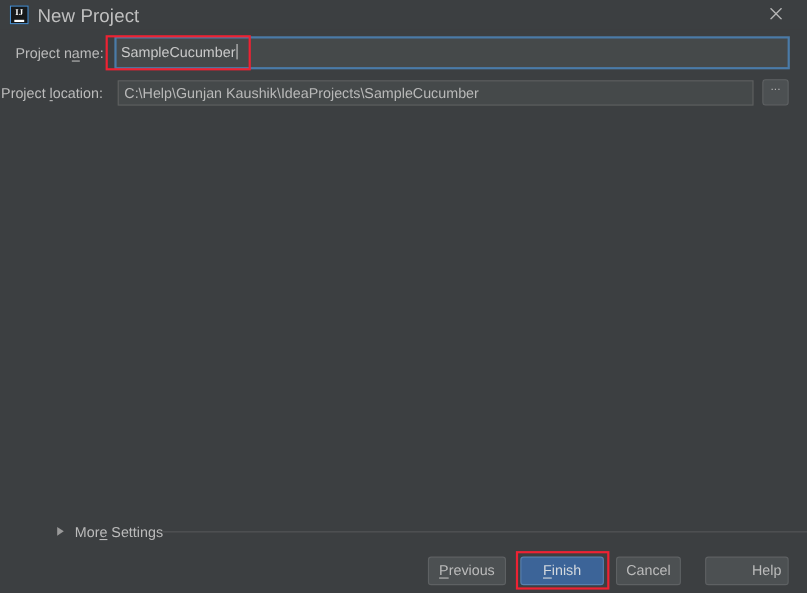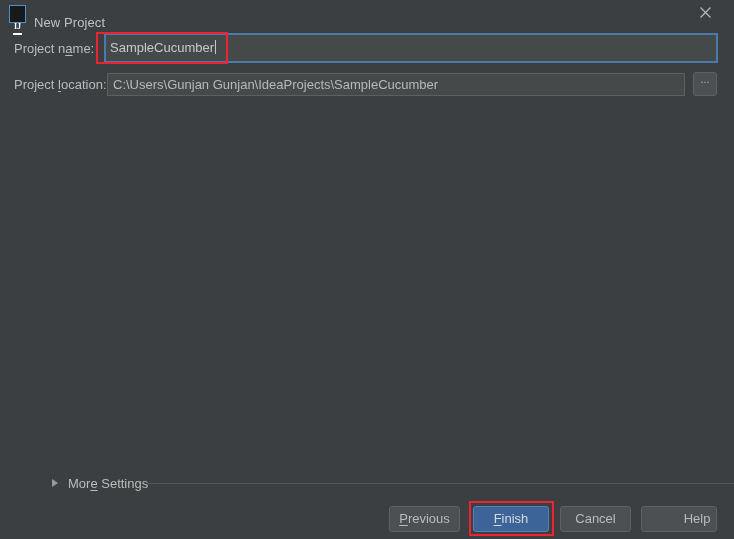--- a/index.html
+++ b/index.html
@@ -31,34 +31,34 @@
     background: #17191a;
     border: 1px solid #4a8fd0;
     box-sizing: border-box;
     color: #ffffff;
     font-size: 8px;
     font-weight: bold;
     font-family: "Liberation Serif", serif;
     line-height: 10px;
     text-align: center;
     letter-spacing: 0px;
-    padding-top: 16px;
+    padding-top: 1px;
     box-sizing: border-box;
   }
   #app-icon .ij-underline {
     display: block;
     width: 9px;
     height: 1.5px;
     background: #ffffff;
     margin: 1px auto 0 auto;
   }
   #title-text {
     position: absolute;
-    left: 34px; top: 15px;
-    font-size: 13px;
+    left: 34px; top: 5px;
+    font-size: 17px;
     color: #c0c0c0;
     letter-spacing: 0.1px;
   }
   #close-button {
     position: absolute;
     left: 690px; top: 0px;
     width: 36px; height: 27px;
     cursor: pointer;
   }
   #close-button svg { position:absolute; left: 10px; top: 7px; }
@@ -66,21 +66,21 @@
   
   .form-label {
     position: absolute;
     font-size: 13px;
     color: #bbbbbb;
     white-space: nowrap;
   }
   .mn { text-decoration: underline; text-underline-offset: 2px; }
 
   #label-project-name { left: 14px; top: 41px; }
-  #label-project-location { left: 14px; top: 77px; }
+  #label-project-location { left: 1px; top: 77px; }
 
   .text-field {
     position: absolute;
     background: #45494a;
     color: #c8c8c8;
     font-size: 13px;
     font-family: "Liberation Sans", sans-serif;
     box-sizing: border-box;
     outline: none;
     padding: 0 6px;
@@ -175,21 +175,21 @@
     cursor: pointer;
     white-space: nowrap;
   }
   #btn-previous { left: 389px; width: 71px; }
   #btn-finish {
     left: 473px; width: 76px;
     background: #3c6498;
     border: 1px solid #5781b0;
     color: #d4d9de;
   }
-  #btn-cancel { left: 560px; width: 71px; }
+  #btn-cancel { left: 560px; width: 59px; }
   #btn-help { left: 641px; width: 76px; padding-left: 36px; }
 
   .caret {
     display: inline-block;
     width: 1px;
     height: 14px;
     background: #c8c8c8;
     vertical-align: -2px;
     margin-left: 1px;
   }
@@ -225,21 +225,21 @@
 </div>
 
 <div class="form-label" id="label-project-name"><span>Project n</span><span class="mn">a</span><span>me:</span></div>
 
 <div class="text-field" id="project-name-field"></div>
 <div id="project-name-value"><span>SampleCucumber</span><span class="caret"></span></div>
 
 <div class="form-label" id="label-project-location"><span>Project </span><span class="mn">l</span><span>ocation:</span></div>
 
 <div class="text-field" id="project-location-field"></div>
-<div id="project-location-value">C:\Users\Gunjan Gunjan\IdeaProjects\SampleCucumber</div>
+<div id="project-location-value">C:\Help\Gunjan Kaushik\IdeaProjects\SampleCucumber</div>
 
 <div id="browse-button">...</div>
 
 <div id="more-settings-row">
   <div id="more-settings-toggle">
     <span id="disclosure-triangle"></span>
     <span id="more-settings-label"><span>Mor</span><span class="mn">e</span><span> Settings</span></span>
   </div>
   <div id="more-settings-separator"></div>
 </div>

